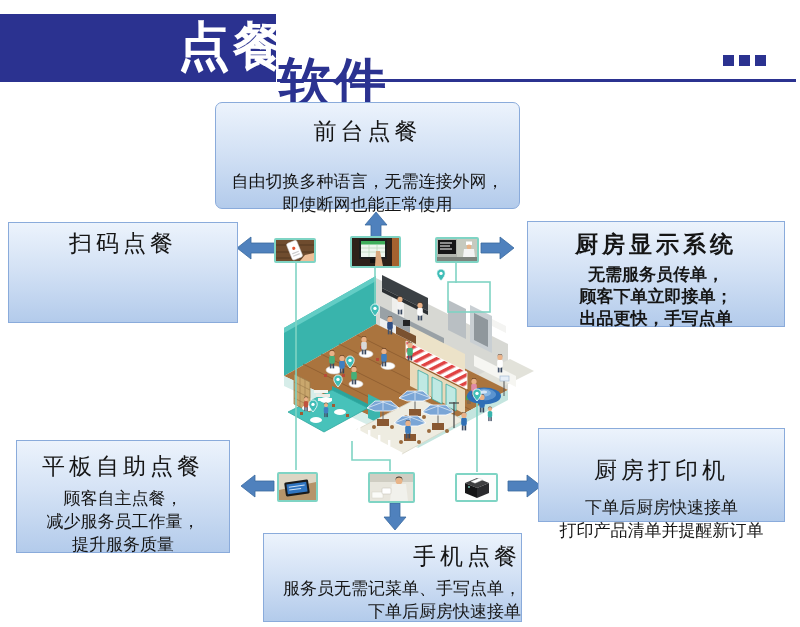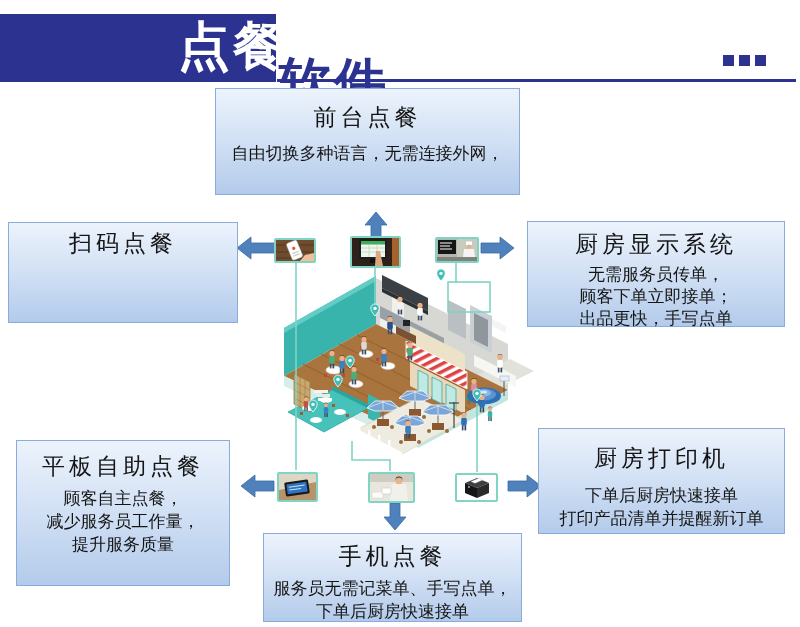--- a/index.html
+++ b/index.html
@@ -293,58 +293,59 @@
     <svg viewBox="0 0 39 25" preserveAspectRatio="none">
       <rect width="39" height="25" fill="#fdfdfd"></rect>
       <polygon points="8,8 20,3 32,8 20,13" fill="#3f3f41"></polygon>
       <polygon points="8,8 20,13 20,23 8,18" fill="#151517"></polygon>
       <polygon points="20,13 32,8 32,18 20,23" fill="#2a2a2d"></polygon>
       <polygon points="14,6.5 22,3.2 26,4.8 18,8.2" fill="#ffffff" stroke="#cccccc" stroke-width="0.4"></polygon>
       <circle cx="12" cy="12" r="0.9" fill="#7fd4c4"></circle>
     </svg>
   </div>
 
-  <div class="callout" style="left:215px;top:88px;width:305px;height:107px;padding-top:13px;">
+  <div class="callout" style="left:215px;top:102px;width:305px;height:107px;padding-top:13px;border-radius:7px;">
     <div class="c-title">前台点餐</div>
-    <div class="c-body" style="margin-top:9px;">
+    <div class="c-body" style="margin-top:23px;">
       <div class="c-line">自由切换多种语言，无需连接外网，</div>
+      <div class="c-line">即使断网也能正常使用</div>
     </div>
   </div>
 
   <div class="callout" style="left:8px;top:222px;width:230px;height:101px;padding-top:5px;">
     <div class="c-title">扫码点餐</div>
   </div>
 
-  <div class="callout" style="left:527px;top:221px;width:258px;height:106px;padding-top:7px;">
+  <div class="callout" style="left:527px;top:221px;width:258px;height:106px;padding-top:7px;font-weight:bold;">
     <div class="c-title">厨房显示系统</div>
     <div class="c-body" style="margin-top:4px;line-height:22px;">
       <div class="c-line">无需服务员传单，</div>
       <div class="c-line">顾客下单立即接单；</div>
       <div class="c-line">出品更快，手写点单</div>
     </div>
   </div>
 
-  <div class="callout" style="left:16px;top:440px;width:214px;height:146px;padding-top:10px;">
+  <div class="callout" style="left:16px;top:440px;width:214px;height:113px;padding-top:10px;">
     <div class="c-title">平板自助点餐</div>
     <div class="c-body" style="margin-top:5px;line-height:23px;">
       <div class="c-line">顾客自主点餐，</div>
       <div class="c-line">减少服务员工作量，</div>
       <div class="c-line">提升服务质量</div>
     </div>
   </div>
 
-  <div class="callout" style="left:538px;top:428px;width:247px;height:106px;padding-top:14px;">
+  <div class="callout" style="left:538px;top:428px;width:247px;height:94px;padding-top:26px;">
     <div class="c-title">厨房打印机</div>
     <div class="c-body" style="margin-top:10px;">
       <div class="c-line">下单后厨房快速接单</div>
       <div class="c-line">打印产品清单并提醒新订单</div>
     </div>
   </div>
 
-  <div class="callout" style="left:263px;top:533px;width:259px;height:89px;padding-top:7px;">
+  <div class="callout" style="left:263px;top:533px;width:259px;height:89px;padding-top:7px;text-align:right;">
     <div class="c-title">手机点餐</div>
     <div class="c-body" style="margin-top:5px;">
       <div class="c-line">服务员无需记菜单、手写点单，</div>
       <div class="c-line">下单后厨房快速接单</div>
     </div>
   </div>
 
 </div>
 
 </body></html>

